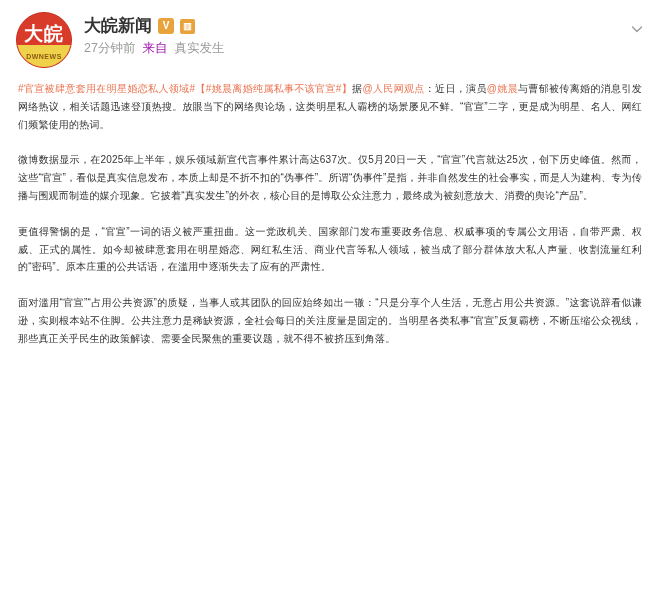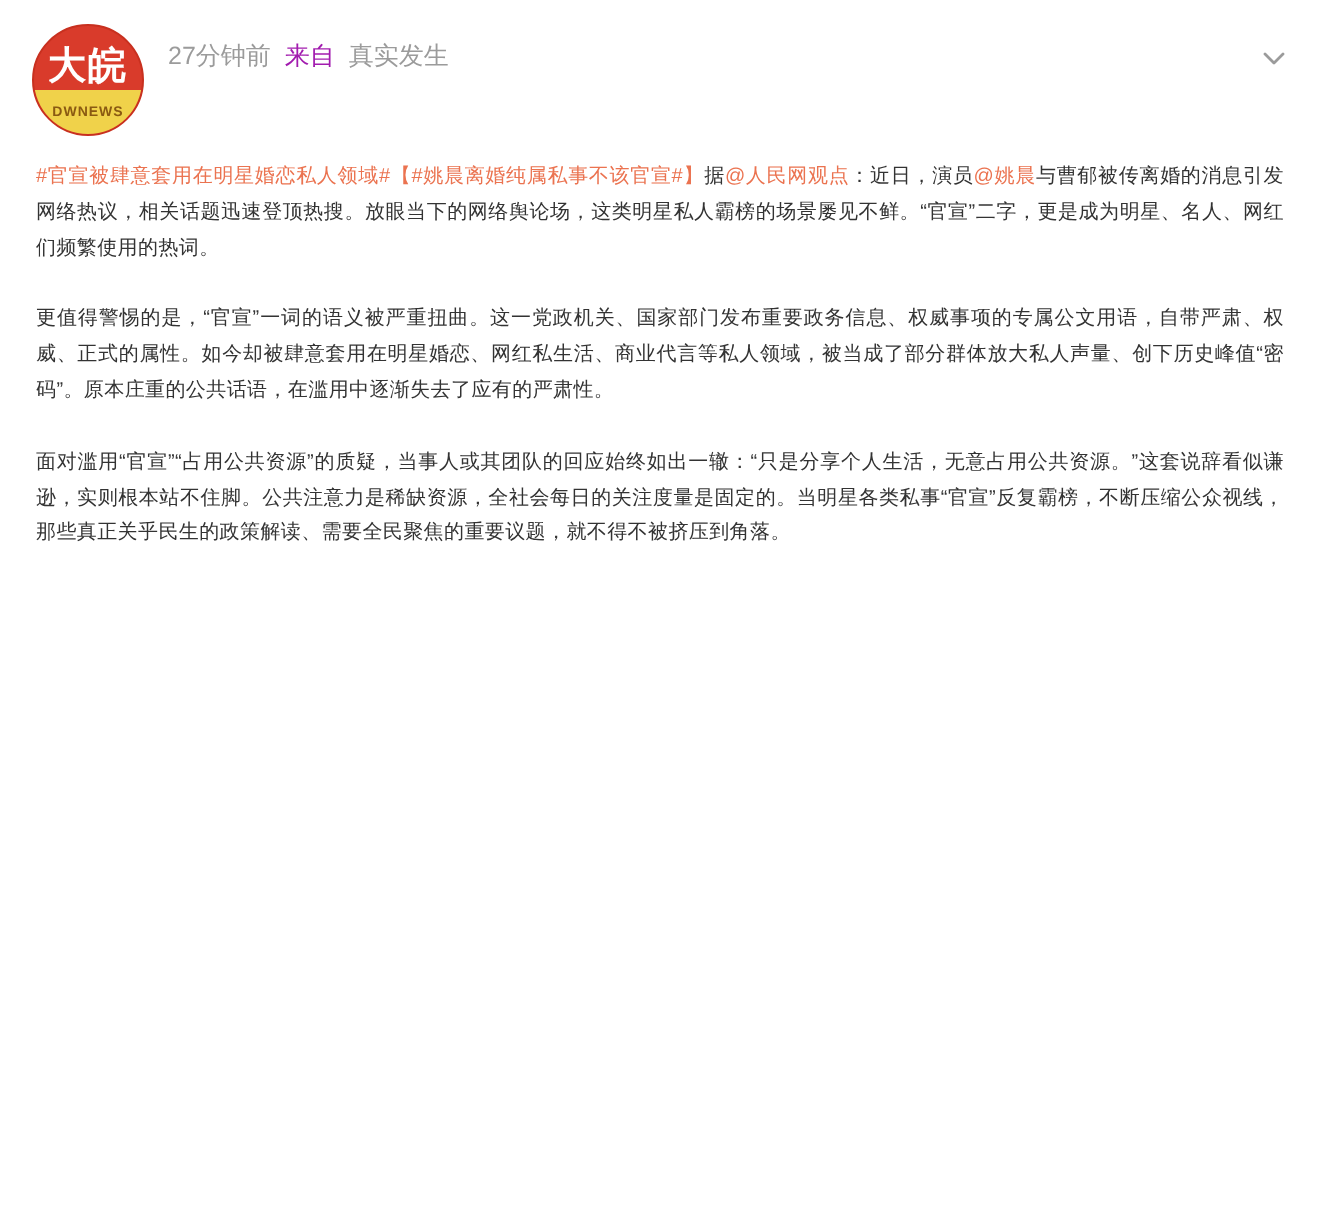--- a/index.html
+++ b/index.html
@@ -149,36 +149,42 @@
 
 <div class="screen">
 
   <div class="header">
     <div class="avatar">
       <div class="avatar-top">大皖</div>
       <div class="avatar-bottom">DWNEWS</div>
     </div>
 
     <div class="head-text">
+      <div class="account-name">
+        <span>大皖新闻</span>
+        <span class="badge-v">V</span>
+        <span class="badge-sq">▥</span>
+      </div>
       <div class="meta-line">
         <span>27分钟前</span>
         <span class="meta-sep">来自</span>
         <span>真实发生</span>
       </div>
     </div>
 
     <div class="chevron">
       <svg width="14" height="14" viewBox="0 0 14 14" aria-hidden="true">
         <path d="M2.5 5 L7 9.5 L11.5 5" fill="none" stroke="#9b9b9b" stroke-width="1.4" stroke-linecap="round" stroke-linejoin="round"></path>
       </svg>
     </div>
   </div>
 
   <div class="content">
     <p>
       <span class="topic">#官宣被肆意套用在明星婚恋私人领域#</span><span class="topic">【#姚晨离婚纯属私事不该官宣#】</span><span>据</span><span class="mention">@人民网观点</span><span>：近日，演员</span><span class="mention">@姚晨</span><span>与曹郁被传离婚的消息引发网络热议，相关话题迅速登顶热搜。放眼当下的网络舆论场，这类明星私人霸榜的场景屡见不鲜。“官宣”二字，更是成为明星、名人、网红们频繁使用的热词。</span>
     </p>
-    <p>更值得警惕的是，“官宣”一词的语义被严重扭曲。这一党政机关、国家部门发布重要政务信息、权威事项的专属公文用语，自带严肃、权威、正式的属性。如今却被肆意套用在明星婚恋、网红私生活、商业代言等私人领域，被当成了部分群体放大私人声量、创下历史峰值“密码”。原本庄重的公共话语，在滥用中逐渐失去了应有的严肃性。</p>
+    <p>微博数据显示，在2025年上半年，娱乐领域新宣代言事件累计高达637次。仅5月20日一天，“官宣”代言就达25次，创下历史峰值。然而，这些“官宣”，看似是真实信息发布，本质上却是不折不扣的“伪事件”。所谓“伪事件”是指，并非自然发生的社会事实，而是人为建构、专为传播与围观而制造的媒介现象。它披着“真实发生”的外衣，核心目的是博取公众注意力，最终成为被刻意放大、消费的舆论“产品”。</p>
+    <p>更值得警惕的是，“官宣”一词的语义被严重扭曲。这一党政机关、国家部门发布重要政务信息、权威事项的专属公文用语，自带严肃、权威、正式的属性。如今却被肆意套用在明星婚恋、网红私生活、商业代言等私人领域，被当成了部分群体放大私人声量、收割流量红利的“密码”。原本庄重的公共话语，在滥用中逐渐失去了应有的严肃性。</p>
     <p>面对滥用“官宣”“占用公共资源”的质疑，当事人或其团队的回应始终如出一辙：“只是分享个人生活，无意占用公共资源。”这套说辞看似谦逊，实则根本站不住脚。公共注意力是稀缺资源，全社会每日的关注度量是固定的。当明星各类私事“官宣”反复霸榜，不断压缩公众视线，那些真正关乎民生的政策解读、需要全民聚焦的重要议题，就不得不被挤压到角落。</p>
   </div>
 
   <div class="fade-bottom"></div>
 </div>
 
 </body></html>

